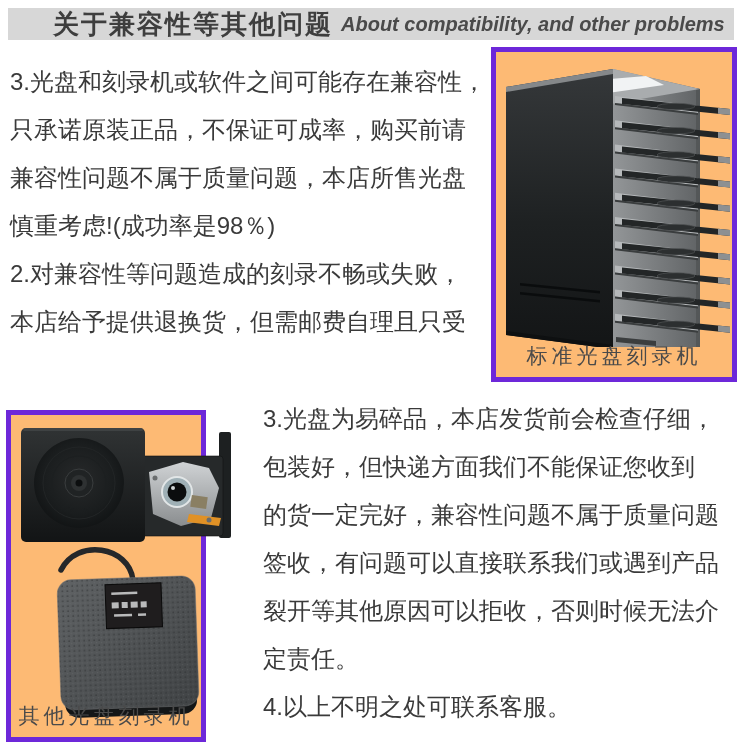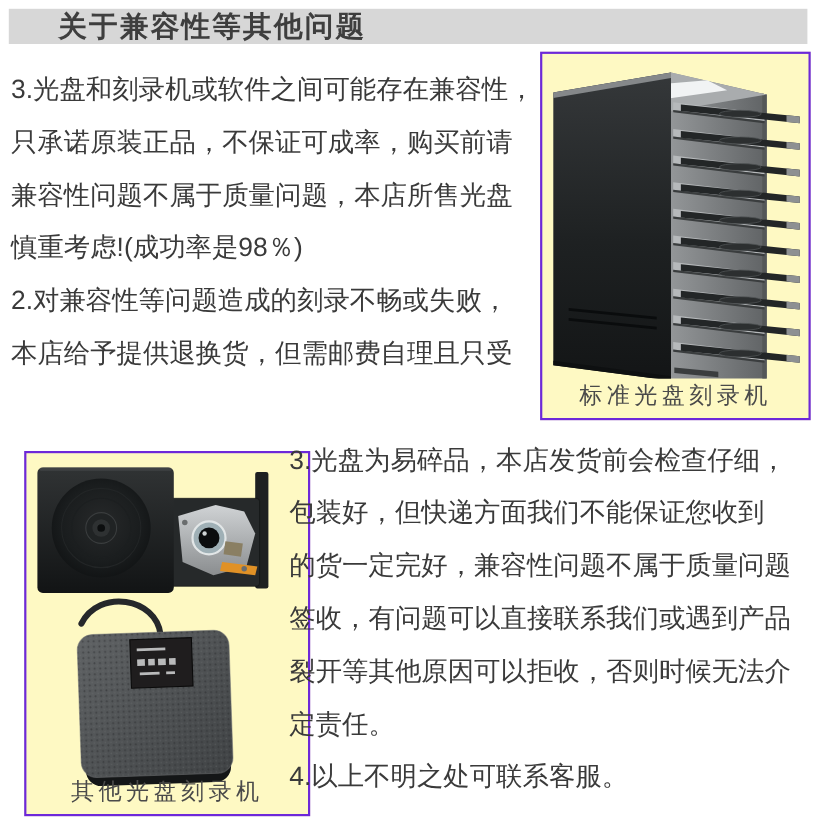--- a/index.html
+++ b/index.html
@@ -20,37 +20,38 @@
   }
   
   .text-block{
     position:absolute;color:#3a3a3a;font-size:24px;line-height:48px;
   }
   .text-block .tline{white-space:nowrap;}
   #text-left{left:10px;top:58px;width:484px;}
   #text-right{left:263px;top:395px;width:486px;}
   
   .img-frame{
-    position:absolute;margin:0;background:#fef9c3;border:2px solid #6d28d9;box-sizing:border-box;
+    position:absolute;margin:0;background:#fdba74;border:5px solid #6d28d9;box-sizing:border-box;
   }
   #fig-standard{left:491px;top:47px;width:246px;height:335px;}
-  #fig-other{left:22px;top:410px;width:260px;height:332px;}
+  #fig-other{left:6px;top:410px;width:200px;height:332px;}
   .img-frame svg{position:absolute;left:2px;top:3px;}
   .img-frame figcaption{
     position:absolute;left:0;bottom:7px;width:100%;text-align:center;
     font-size:21px;color:#4a4a4a;letter-spacing:4px;white-space:nowrap;
   }
 </style>
 </head>
 <body>
 
 <div class="page">
 
   <div class="header-bar">
     <span class="header-zh">关于兼容性等其他问题</span>
+    <span class="header-en">About compatibility, and other problems</span>
   </div>
 
   <div class="text-block" id="text-left">
       <div class="tline">3.光盘和刻录机或软件之间可能存在兼容性，</div>
       <div class="tline">只承诺原装正品，不保证可成率，购买前请</div>
       <div class="tline">兼容性问题不属于质量问题，本店所售光盘</div>
       <div class="tline">慎重考虑!(成功率是98％)</div>
       <div class="tline">2.对兼容性等问题造成的刻录不畅或失败，</div>
       <div class="tline">本店给予提供退换货，但需邮费自理且只受</div>
     </div>

